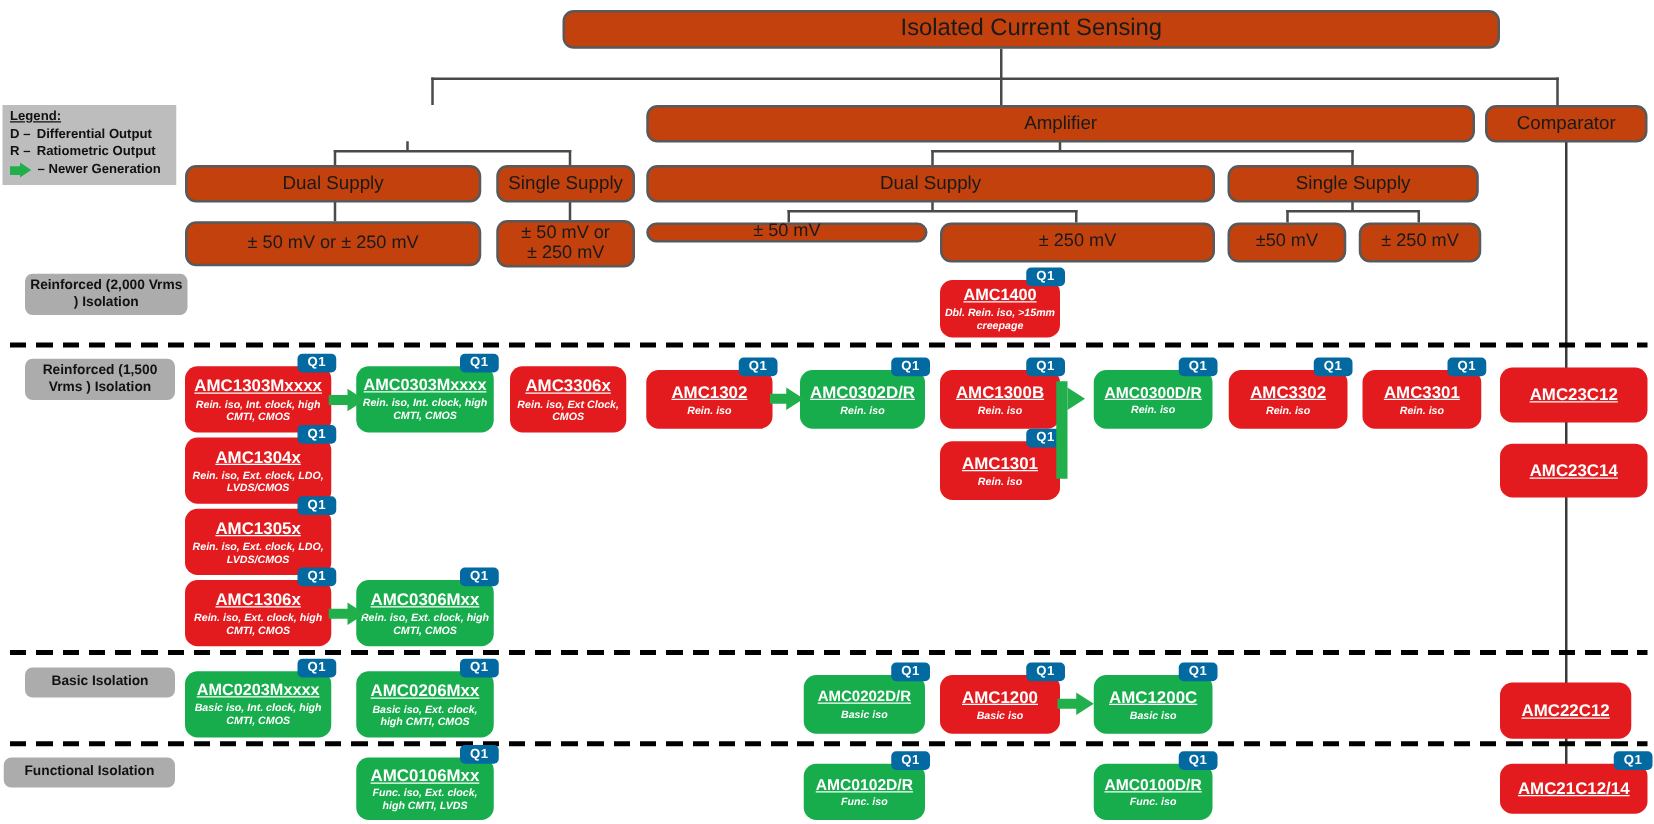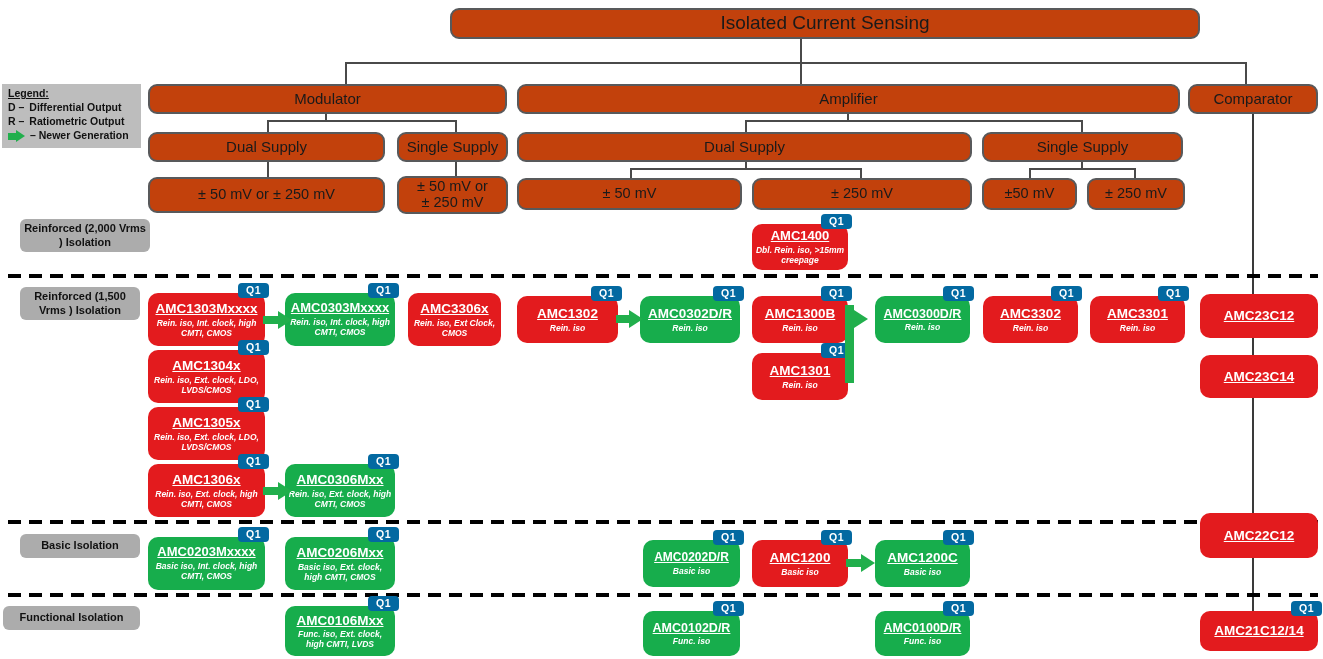--- a/index.html
+++ b/index.html
@@ -69,23 +69,20 @@
   <div class="ln" style="left:1081px;top:161px;width:2px;height:8px;"></div>
   <div class="ln" style="left:1029px;top:168px;width:107px;height:2px;"></div>
   <div class="ln" style="left:1029px;top:168px;width:2px;height:10px;"></div>
   <div class="ln" style="left:1134px;top:168px;width:2px;height:10px;"></div>
 
   <div class="cmp-ln" style="left:1252px;top:113px;width:1.5px;height:501px;"></div>
 
   <div class="box title-box" style="left:450px;top:8px;width:750px;height:31px;">
     <span>Isolated Current Sensing</span>
   </div>
-  <div class="box" style="left:148px;top:84px;width:359px;height:30px;">
-    <span>Modulator</span>
-  </div>
   <div class="box" style="left:1188px;top:84px;width:130px;height:30px;">
     <span>Comparator</span>
   </div>
   <div class="box" style="left:517px;top:84px;width:663px;height:30px;">
     <span>Amplifier</span>
   </div>
   <div class="box" style="left:148px;top:132px;width:237px;height:30px;">
     <span>Dual Supply</span>
   </div>
   <div class="box" style="left:397px;top:132px;width:111px;height:30px;">
@@ -96,21 +93,21 @@
   </div>
   <div class="box" style="left:982px;top:132px;width:201px;height:30px;">
     <span>Single Supply</span>
   </div>
   <div class="box" style="left:148px;top:177px;width:237px;height:36px;font-size:14.5px;">
     <span>± 50 mV or ± 250 mV</span>
   </div>
   <div class="box" style="left:397px;top:176px;width:111px;height:38px;font-size:14.5px;padding:0 14px;">
     <span>± 50 mV or ± 250 mV</span>
   </div>
-  <div class="box" style="left:517px;top:178px;width:225px;height:32px;font-size:14.5px;">
+  <div class="box" style="left:517px;top:178px;width:225px;height:16px;font-size:14.5px;">
     <span>± 50 mV</span>
   </div>
   <div class="box" style="left:752px;top:178px;width:220px;height:32px;font-size:14.5px;">
     <span>± 250 mV</span>
   </div>
   <div class="box" style="left:982px;top:178px;width:95px;height:32px;font-size:14.5px;">
     <span>±50 mV</span>
   </div>
   <div class="box" style="left:1087px;top:178px;width:98px;height:32px;font-size:14.5px;">
     <span>± 250 mV</span>
@@ -252,21 +249,21 @@
   <div class="chip red" style="left:752px;top:540px;width:96px;height:47px;">
     <span class="q1">Q1</span>
     <span class="chip-name">AMC1200</span>
     <span class="chip-sub">Basic iso</span>
   </div>
   <div class="chip green" style="left:875px;top:540px;width:95px;height:47px;">
     <span class="q1">Q1</span>
     <span class="chip-name">AMC1200C</span>
     <span class="chip-sub">Basic iso</span>
   </div>
-  <div class="chip red" style="left:1200px;top:513px;width:118px;height:45px;">
+  <div class="chip red" style="left:1200px;top:546px;width:105px;height:45px;">
     <span class="chip-name">AMC22C12</span>
   </div>
 
   <div class="chip green" style="left:285px;top:606px;width:110px;height:50px;">
     <span class="q1">Q1</span>
     <span class="chip-name">AMC0106Mxx</span>
     <span class="chip-sub">Func. iso, Ext. clock, high CMTI, LVDS</span>
   </div>
   <div class="chip green" style="left:643px;top:611px;width:97px;height:45px;">
     <span class="q1">Q1</span>

